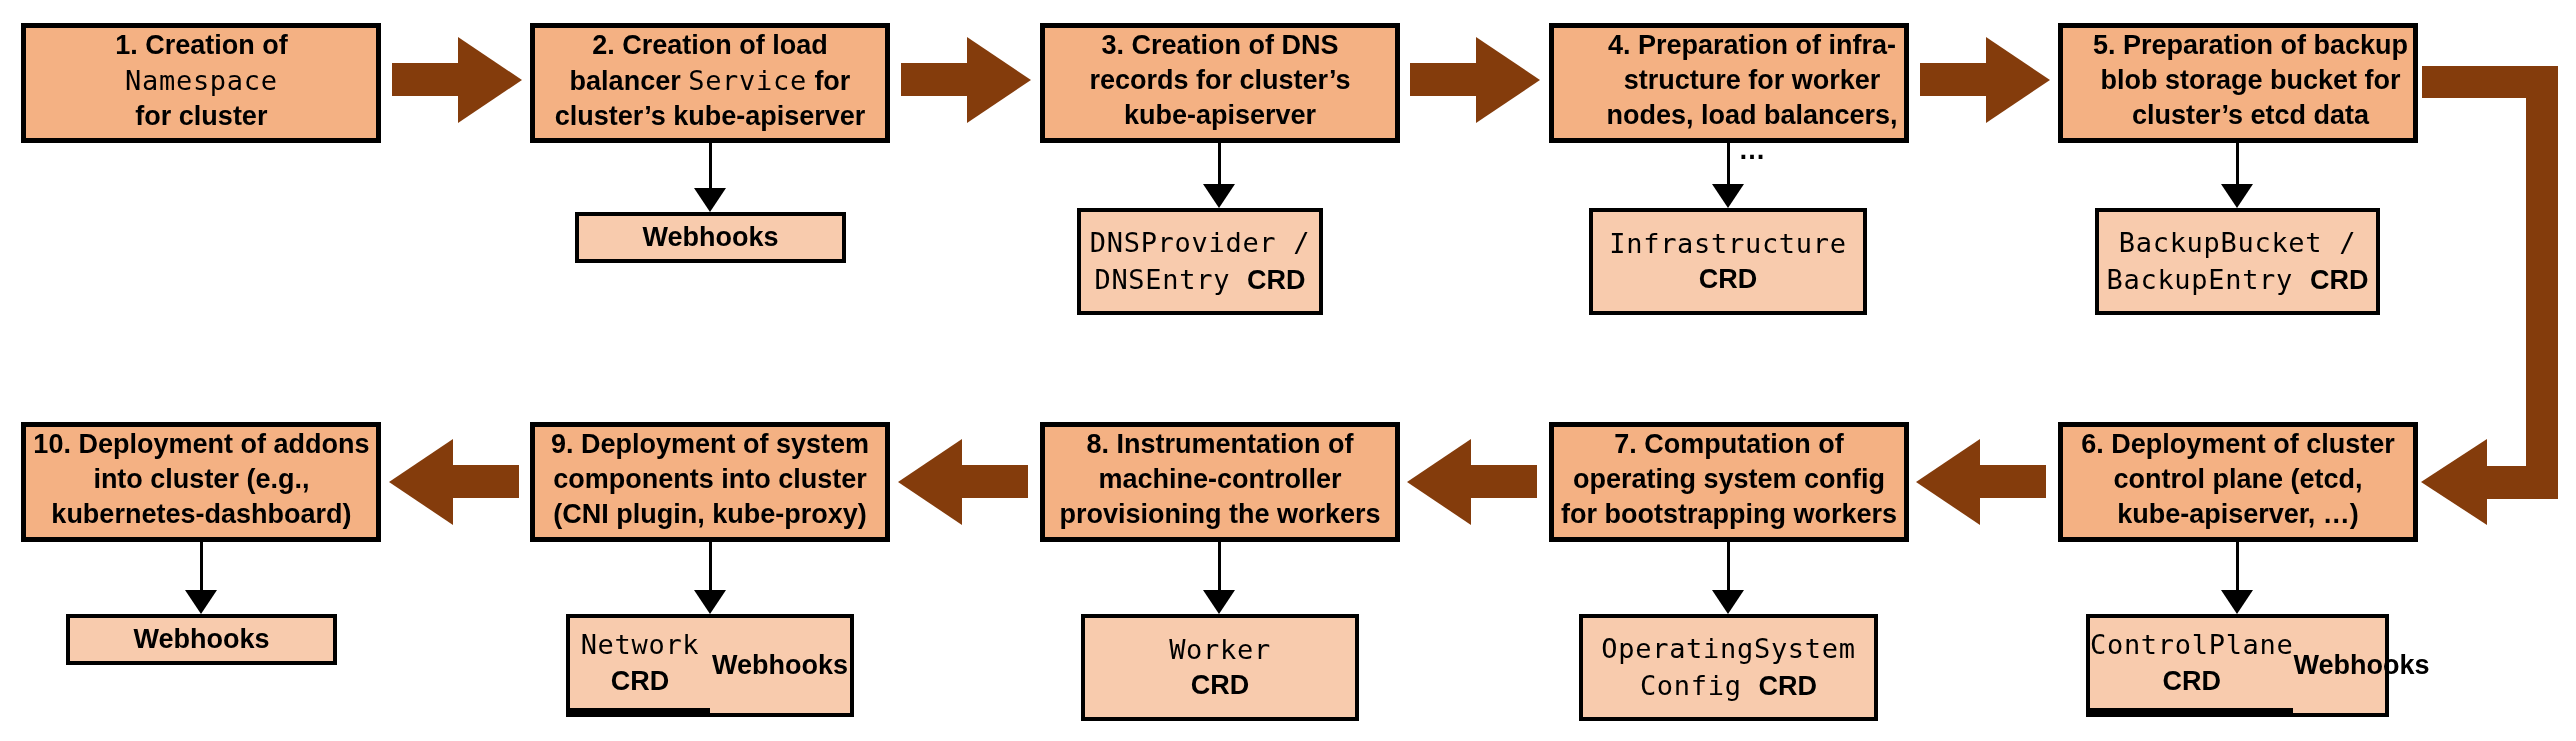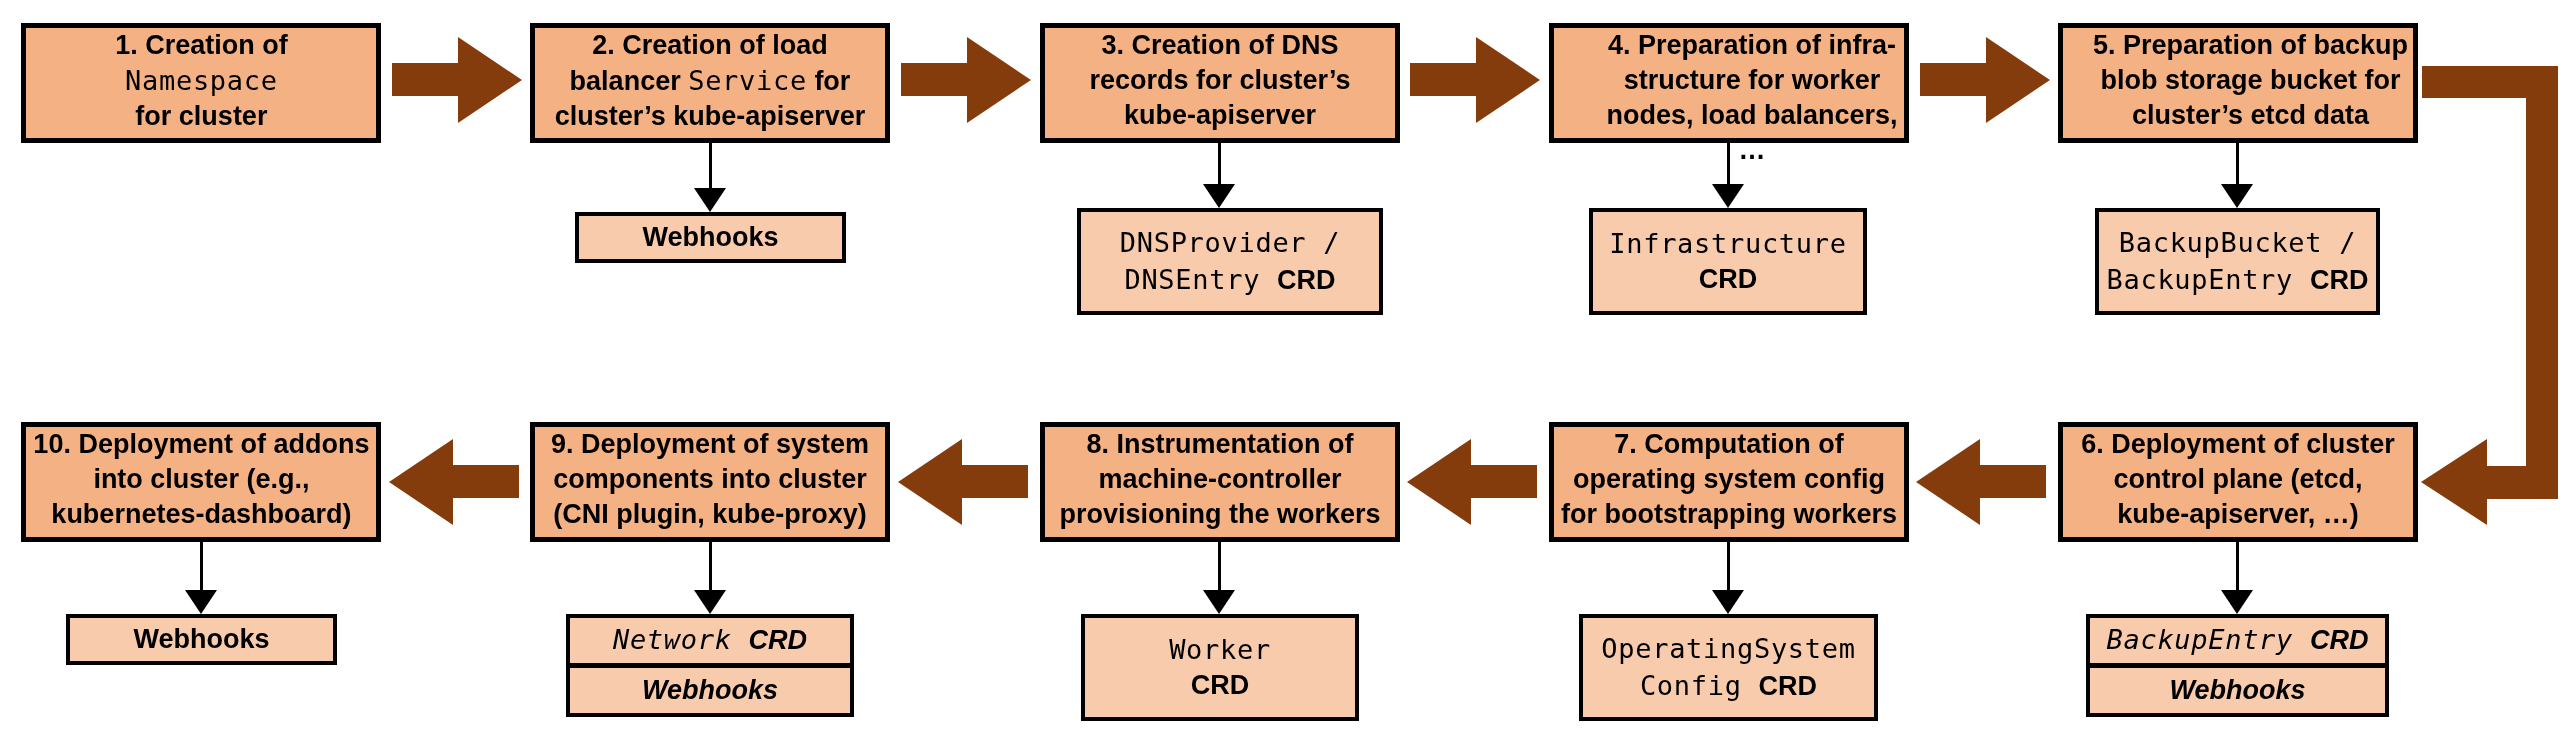--- a/index.html
+++ b/index.html
@@ -25,21 +25,21 @@
     background:var(--sub_fill,#F8CBAD);
     border:4.3px solid var(--outline_black,#000);
     box-sizing:border-box;
     display:flex;align-items:center;justify-content:center;
   }
   .stack-box{
     position:absolute;
     background:var(--sub_fill,#F8CBAD);
     border:4.3px solid var(--outline_black,#000);
     box-sizing:border-box;
-    display:flex;flex-direction:column;font-style:italic;
+    display:flex;flex-direction:row;
   }
   .stack-cell{
     flex:1;
     display:flex;align-items:center;justify-content:center;
     box-sizing:border-box;
   }
   .stack-cell.first{border-bottom:5px solid var(--outline_black,#000);}
   .txt{
     font-size:27px;font-weight:700;
     line-height:1.3;
@@ -128,21 +128,21 @@
       <div class="head"></div>
   </div>
   <div class="varrow" style="left:2221px;top:142px;height:66px;">
     <div class="stem"></div>
       <div class="head"></div>
   </div>
 
   <div class="sub-box" style="left:575px;top:212px;width:271px;height:51px;">
     <div class="txt"><span class="seg-sans">Webhooks</span></div>
   </div>
-  <div class="sub-box" style="left:1077px;top:208px;width:306px;height:107px;">
+  <div class="sub-box" style="left:1077px;top:208px;width:246px;height:107px;">
     <div class="txt"><span class="seg-mono">DNSProvider /
 DNSEntry </span><span class="seg-sans">CRD</span></div>
   </div>
   <div class="sub-box" style="left:1589px;top:208px;width:278px;height:107px;">
     <div class="txt"><span class="seg-mono">Infrastructure
 </span><span class="seg-sans">CRD</span></div>
   </div>
   <div class="sub-box" style="left:2095px;top:208px;width:285px;height:107px;">
     <div class="txt"><span class="seg-mono">BackupBucket /
 BackupEntry </span><span class="seg-sans">CRD</span></div>
@@ -240,21 +240,21 @@
 </span><span class="seg-sans">CRD</span></div>
   </div>
 
   <div class="sub-box" style="left:1579px;top:614px;width:299px;height:107px;">
     <div class="txt"><span class="seg-mono">OperatingSystem
 Config </span><span class="seg-sans">CRD</span></div>
   </div>
 
   <div class="stack-box" style="left:2086px;top:614px;width:303px;height:103px;">
     <div class="stack-cell first">
-      <div class="txt"><span class="seg-mono">BackupEntry </span><span class="seg-sans">CRD</span></div>
+      <div class="txt"><span class="seg-mono">ControlPlane </span><span class="seg-sans">CRD</span></div>
     </div>
     <div class="stack-cell">
       <div class="txt"><span class="seg-sans">Webhooks</span></div>
     </div>
   </div>
 
 </div>
 
 
 </body></html>

